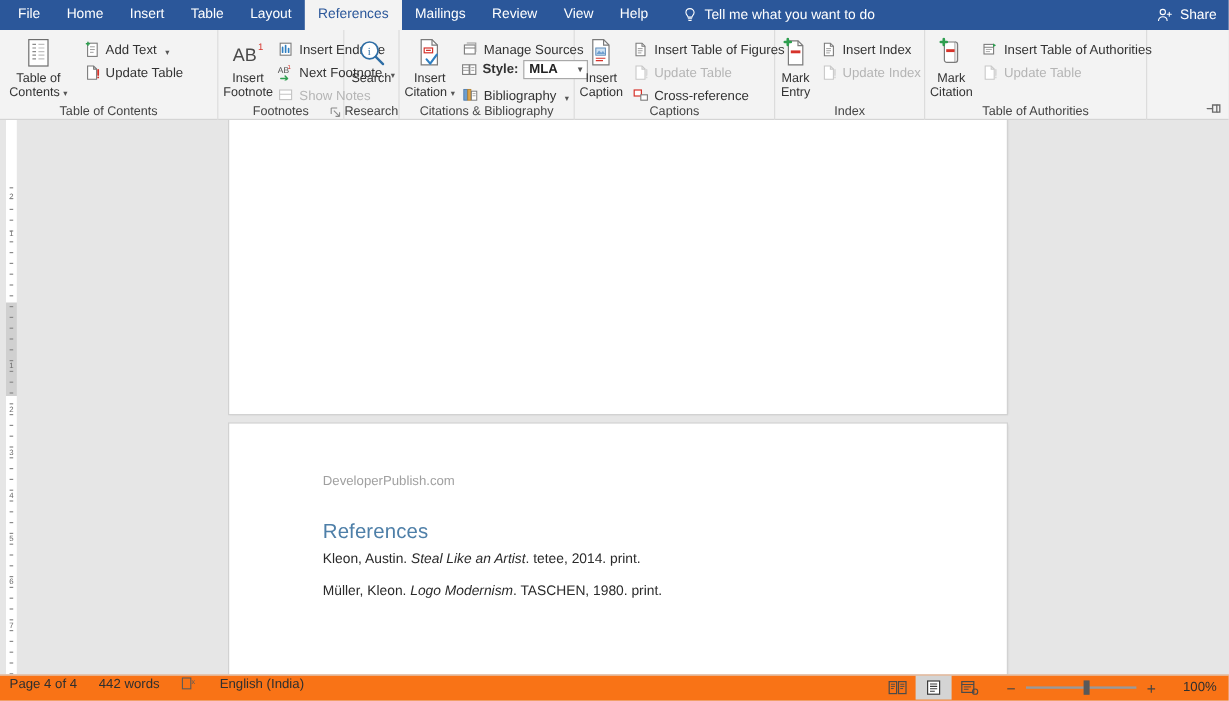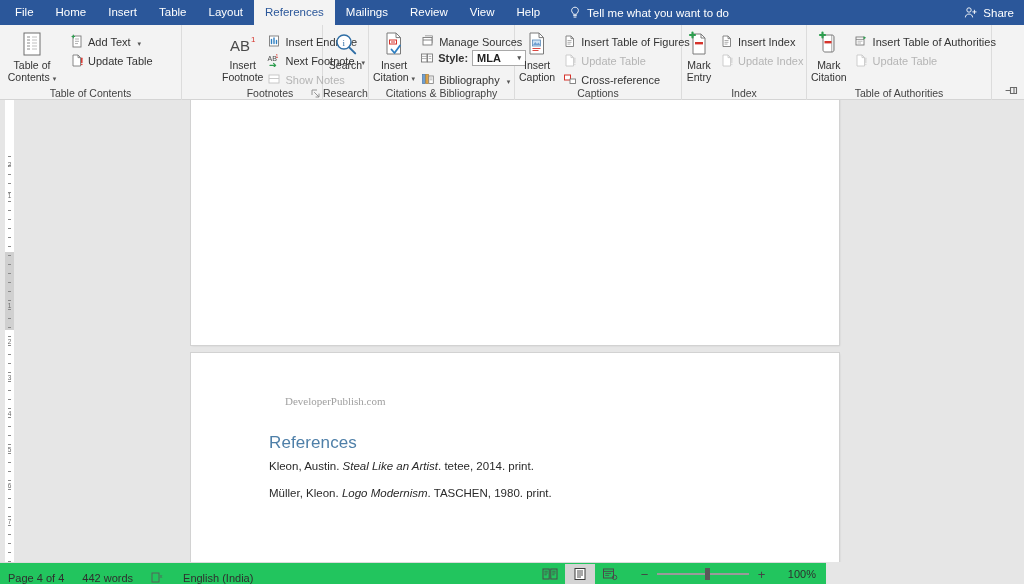--- a/index.html
+++ b/index.html
@@ -110,40 +110,39 @@
   .page {
     position: absolute; background: #ffffff;
     box-shadow: 0 0 0 1px #d2d2d2, 1px 1px 2px rgba(0,0,0,0.10);
   }
   #page-prev { left: 191px; top: -38px; width: 648px; height: 283px; }
   #page-cur  { left: 191px; top: 253px; width: 648px; height: 288px; }
 
   .doc-header {
     position: absolute; left: 78px; top: 42px;
     font-size: 11px; color: #a0a0a0;
-    font-family: Liberation Serif, serif;
-    margin-left: 16px;
+    font-family: Liberation Sans, sans-serif;
   }
   .doc-body { position: absolute; left: 78px; top: 80px; width: 500px; }
   .doc-heading {
     font-size: 17px; color: #4e7fa8; font-weight: normal;
     font-family: "Liberation Sans", sans-serif;
     margin-bottom: 6px; letter-spacing: .1px;
   }
   .ref-line {
     font-size: 11.5px; color: #2a2a2a; margin-bottom: 13px;
     font-family: "Liberation Sans", sans-serif; line-height: 14px;
   }
   .ref-line i { font-style: italic; }
 
   
   .statusbar {
-    position: absolute; bottom: 0; left: 0; width: 826px; height: 22px;
-    background: #22c55e; border-top: 1px solid #dcdcdc;
-    display: flex; align-items: flex-end; font-size: 11px; color: #2f2f2f;
+    position: absolute; bottom: 0; left: 0; width: 1024px; height: 22px;
+    background: #f97316; border-top: 1px solid #dcdcdc;
+    display: flex; align-items: flex-start; font-size: 11px; color: #2f2f2f;
   }
   .status-left { display: flex; align-items: center; gap: 18px; padding-left: 8px; }
   .status-right { margin-left: auto; display: flex; align-items: center; gap: 0; padding-right: 10px; }
   .viewbtn {
     width: 30px; height: 20px; display: flex; align-items: center; justify-content: center;
     cursor: default;
   }
   .viewbtn.active { background: #d4d4d4; }
   .zoomctl { display: flex; align-items: center; gap: 7px; margin-left: 14px; }
   .zoom-minus, .zoom-plus { font-size: 13px; color: #444; width: 11px; text-align: center; cursor: default; }
@@ -230,21 +229,21 @@
                   <circle cx="11.8" cy="11.5" r="0.8" fill="#d6332b"></circle>
                 </svg>
             </span>
             <span>Update Table</span>
           </div>
         </div>
       </div>
       <div class="group-label">Table of Contents</div>
     </div>
 
-    <div class="group" style="width:105px;margin-left:36px;">
+    <div class="group" style="width:105px;">
       <div class="group-body">
         <div class="bigbtn" style="width:48px;">
           <span class="bicon">
             <svg width="34" height="26" viewBox="0 0 34 26">
                 <text x="4" y="19" font-family="Liberation Sans, sans-serif" font-size="15" fill="#4a4a4a">AB</text>
                 <text x="25" y="10" font-family="Liberation Sans, sans-serif" font-size="8" fill="#d6332b">1</text>
               </svg>
           </span>
           <span>Insert</span>
           <span>Footnote</span>

